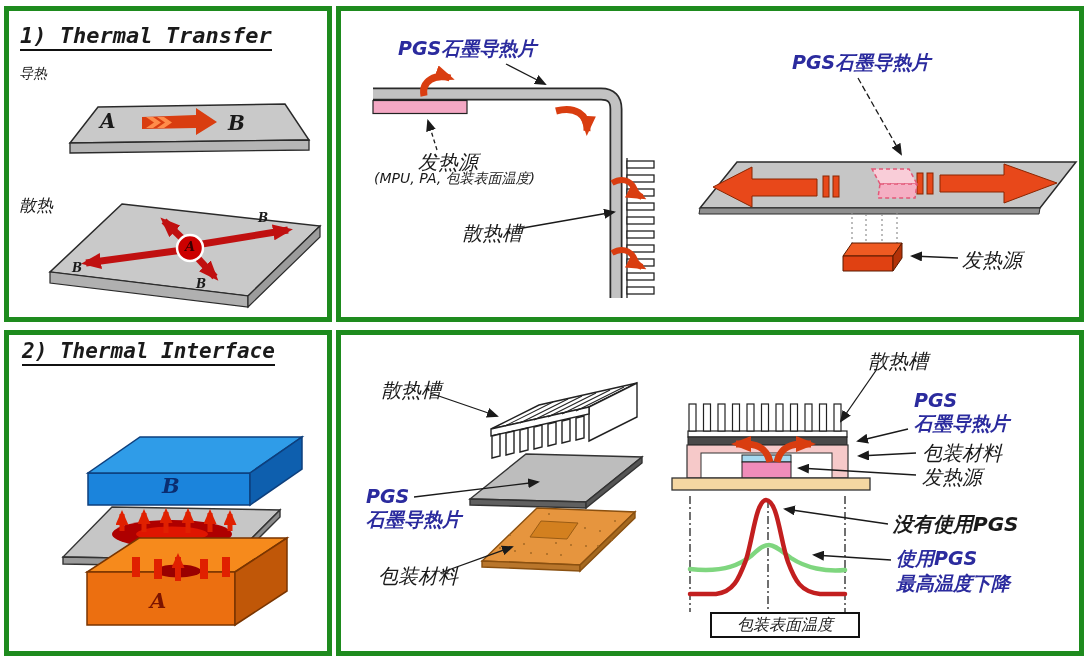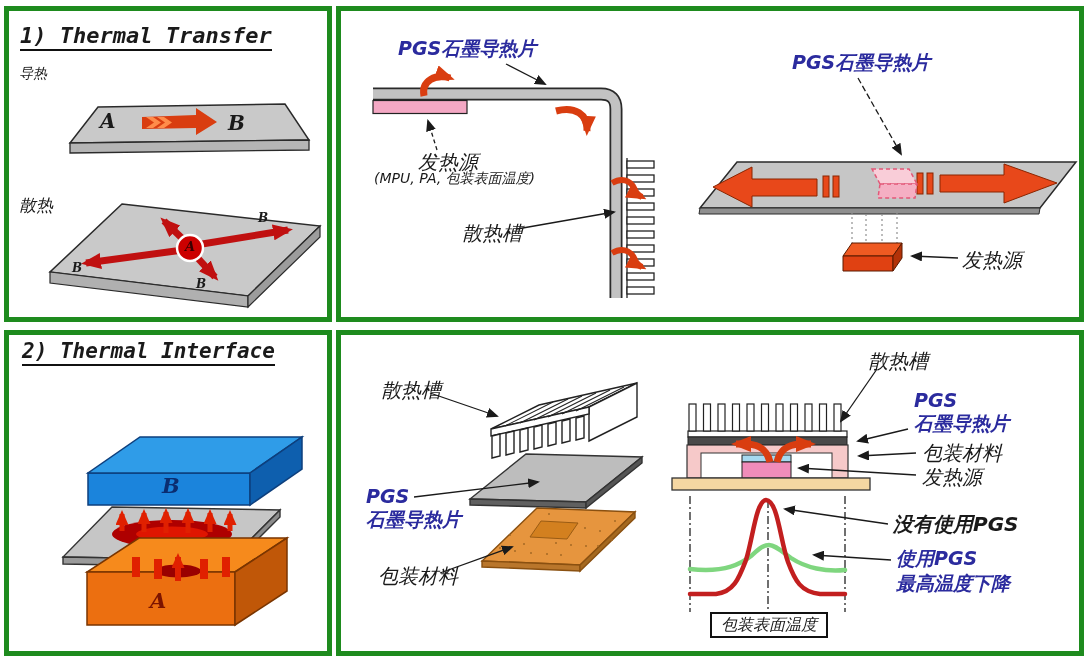--- a/index.html
+++ b/index.html
@@ -6,21 +6,21 @@
   #stage{position:relative;width:1092px;height:666px;background:#ffffff;overflow:hidden;
          font-family:"DejaVu Sans",sans-serif;font-style:italic;}
   .frame{position:absolute;border:5px solid #1e8b1e;box-sizing:border-box;background:transparent;}
   #gfx{position:absolute;left:0;top:0;}
   .lbl{position:absolute;color:#1a1a1a;white-space:nowrap;line-height:1.1;}
   .blue{color:#2b2b9e;font-weight:bold;}
   .ser{font-family:"DejaVu Serif",serif;font-weight:bold;}
   .title{font-family:"DejaVu Sans Mono",monospace;font-weight:bold;font-size:22px;
          border-bottom:2.5px solid #111;padding-bottom:1px;}
   .cn{font-size:20px;}
-  .boxed{border:2px solid #111;background:#fff;padding:2px 9px;font-size:16px;}
+  .boxed{border:2px solid #111;background:#fff;padding:2px 25px;font-size:16px;}
 </style>
 </head>
 <body>
 
 <div id="stage">
 
   <div class="frame" style="left:4px;top:6px;width:328px;height:316px;"></div>
   <div class="frame" style="left:336px;top:6px;width:748px;height:316px;"></div>
   <div class="frame" style="left:4px;top:330px;width:328px;height:326px;"></div>
   <div class="frame" style="left:336px;top:330px;width:748px;height:326px;"></div>

